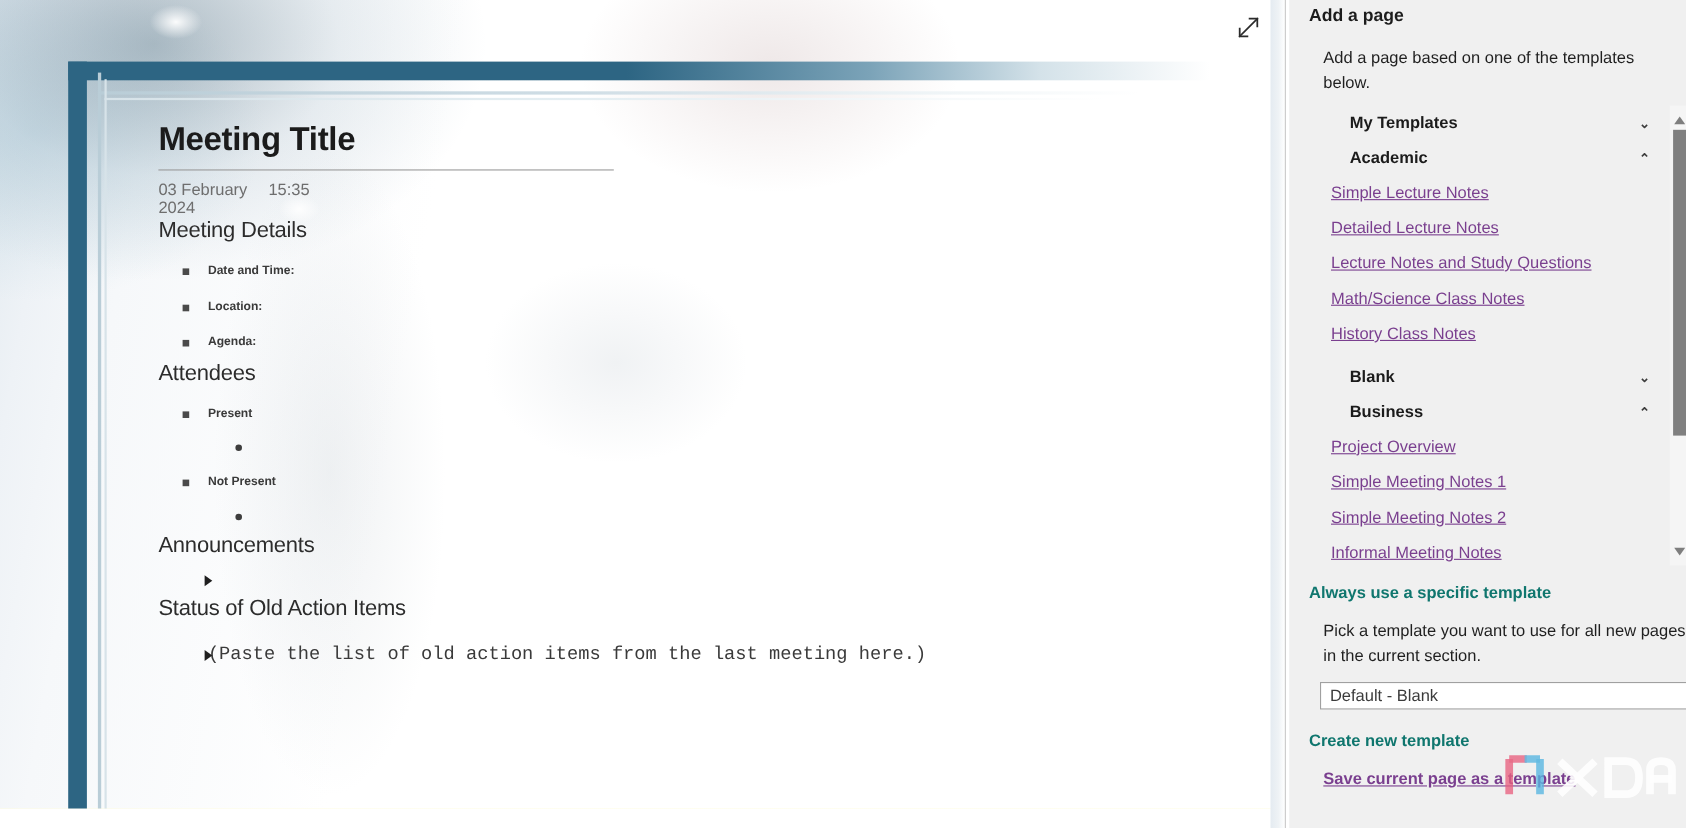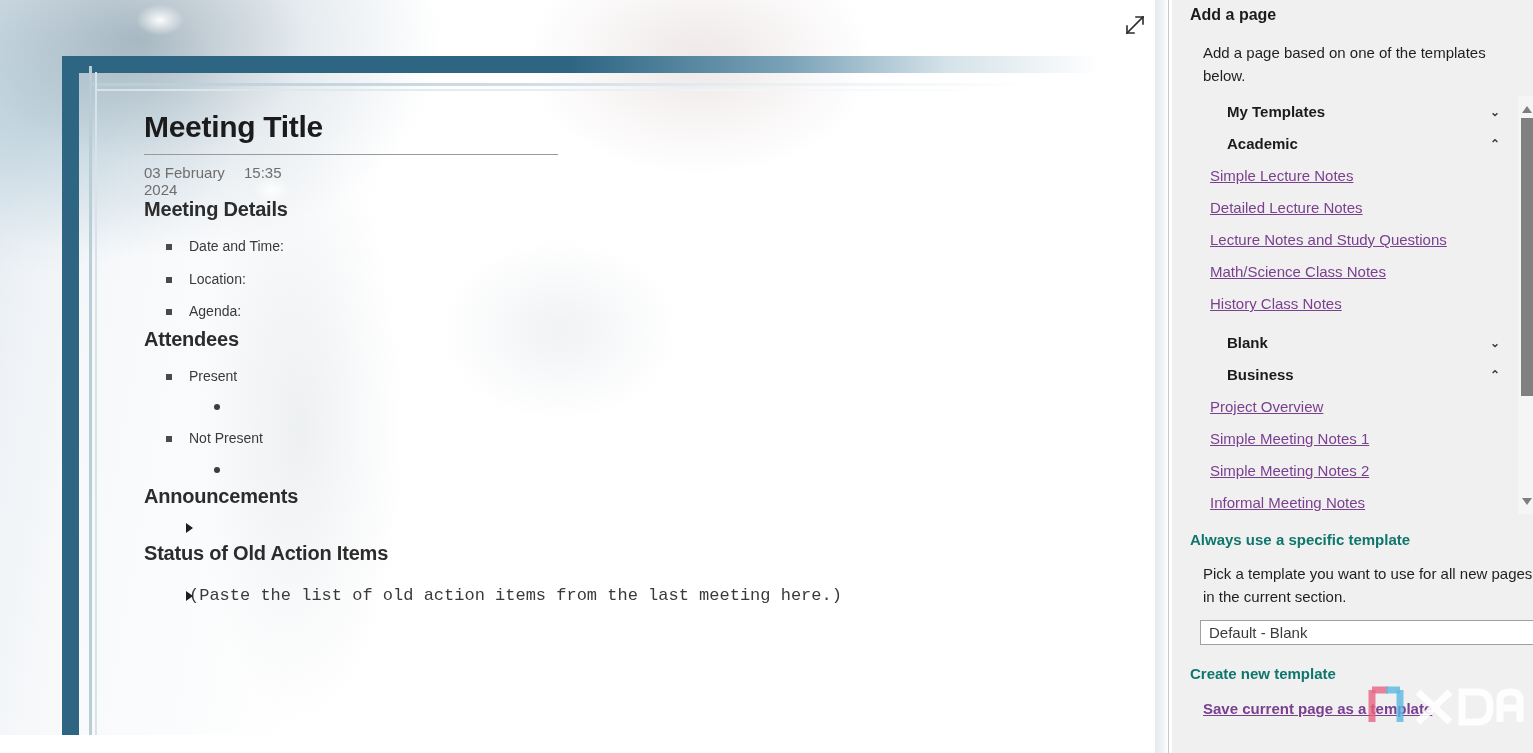--- a/index.html
+++ b/index.html
@@ -136,40 +136,41 @@
     margin-top: 9px;
     font-size: 15px;
     color: #6e6e6e;
     display: flex;
   }
   .note-meta .date { width: 100px; }
   .note-meta .time { }
 
   h2.section {
     font-size: 20px;
-    font-weight: bold;
+    font-weight: normal;
     color: #2c2c2c;
     margin: 0;
     letter-spacing: -0.2px;
   }
   .sec-meeting-details { margin-top: 52px; }
   .sec-attendees { margin-top: 38px; }
   .sec-announcements { margin-top: 48px; }
   .sec-status { margin-top: 60px; }
 
   ul.sq {
     list-style: none;
     margin: 9px 0 0 0;
     padding: 0 0 0 45px;
   }
   ul.sq > li {
     position: relative;
-    font-size: 14px;
+    font-size: 11px;
     color: #3a3a3a;
     line-height: 32.5px;
+    font-weight: bold;
   }
   ul.sq > li::before {
     content: "";
     position: absolute;
     left: -23px;
     top: 14px;
     width: 6px;
     height: 6px;
     background: #4a4a4a;
   }

